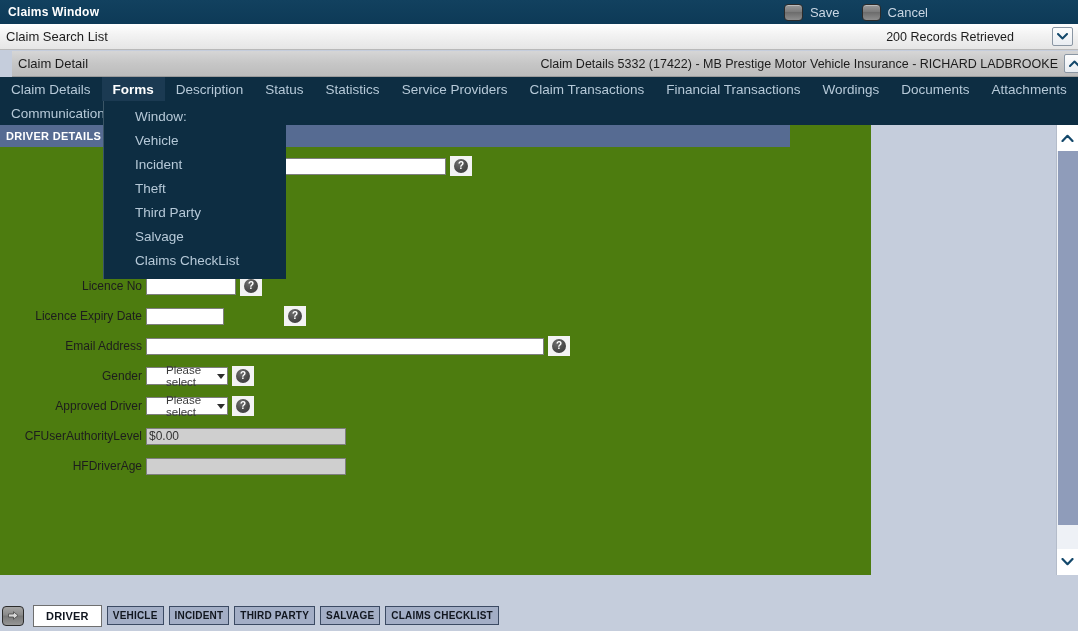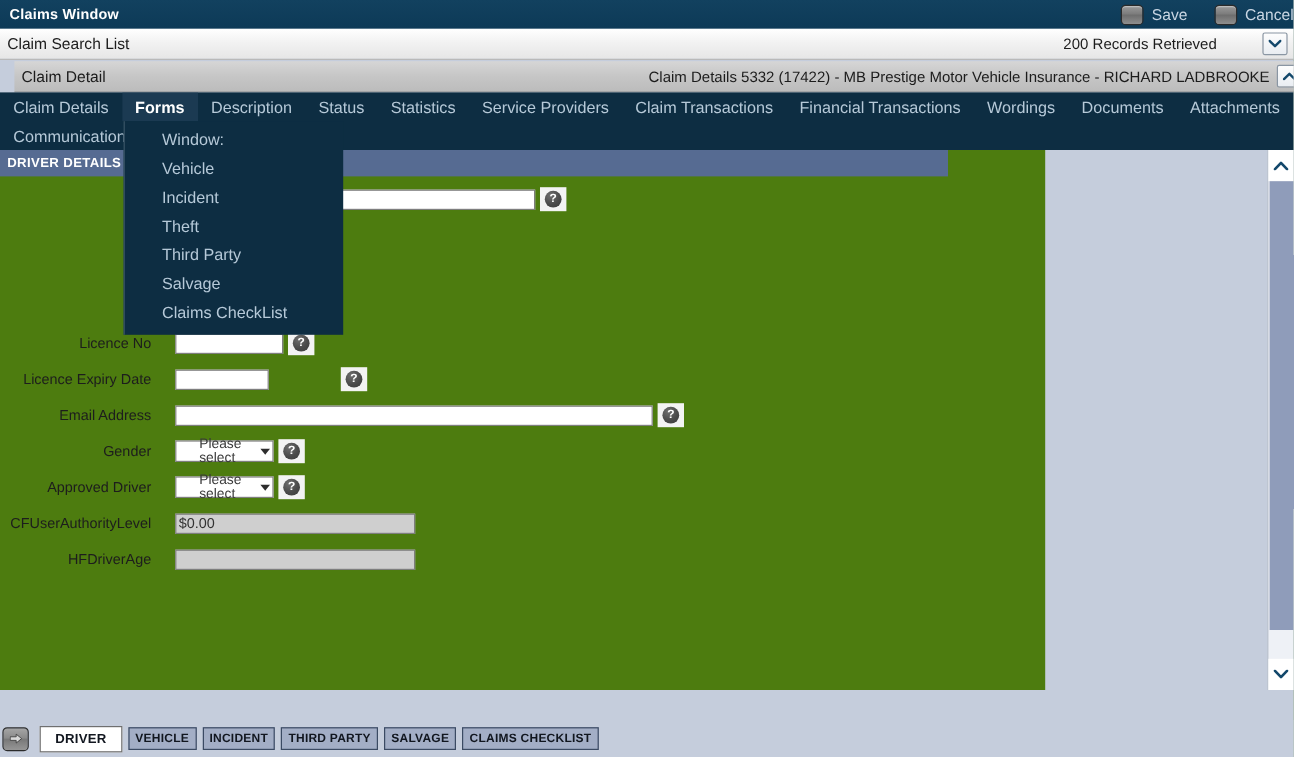--- a/index.html
+++ b/index.html
@@ -32,20 +32,21 @@
     align-items: center;
   }
   .titlebar .app-title {
     padding-left: 8px;
     letter-spacing: 0.2px;
   }
   .titlebar .actions {
     margin-left: auto;
     display: flex;
     align-items: center;
+    padding-right: 150px;
   }
   .tb-btn {
     display: flex;
     align-items: center;
     margin-left: 22px;
     color: #c9d6e3;
     font-weight: normal;
     font-size: 13px;
     cursor: default;
   }
@@ -200,21 +201,21 @@
     width: 1056px;
   }
   .frow {
     display: flex;
     align-items: center;
     height: 30px;
   }
   .flabel {
     width: 146px;
     text-align: right;
-    padding-right: 20px;
+    padding-right: 4px;
     font-size: 12px;
     color: #1d1d1d;
     box-sizing: border-box;
     white-space: nowrap;
   }
   .fctl {
     display: flex;
     align-items: center;
   }
   input.txt {

